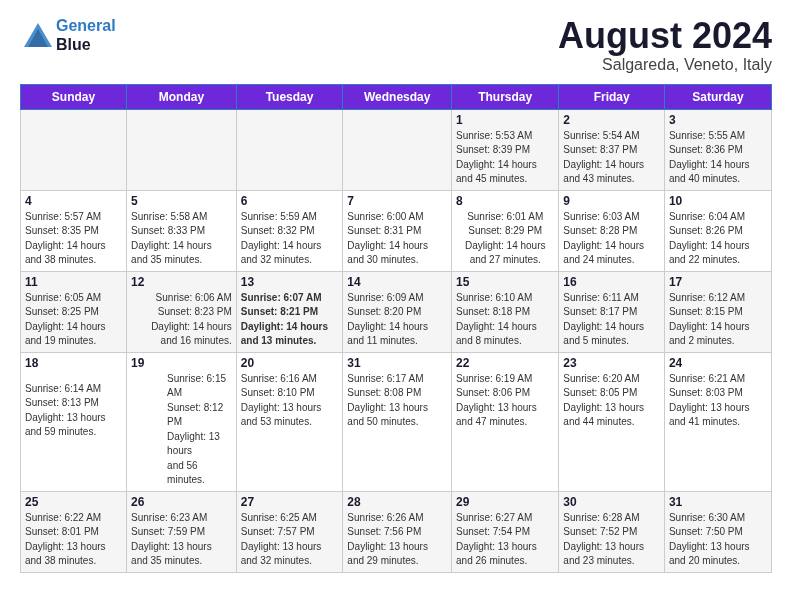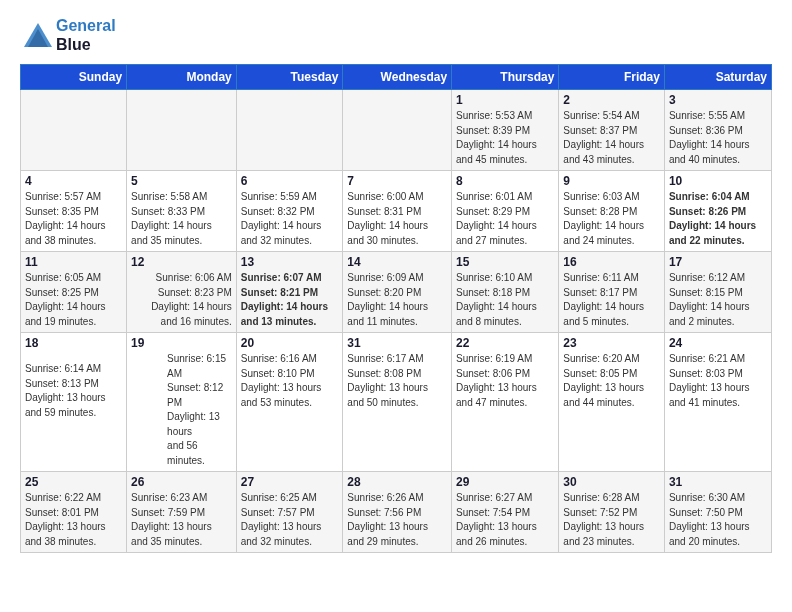--- a/index.html
+++ b/index.html
@@ -44,24 +44,24 @@
     .location {
       font-size: 16px;
       color: #444;
     }
     .calendar {
       width: 100%;
       border-collapse: collapse;
       font-size: 10.5px;
     }
     .calendar thead th {
-      background: #1d4ed8;
+      background: #6d28d9;
       color: #fff;
       padding: 5px 4px;
-      text-align: right;
+      text-align: center;
       font-size: 12px;
       font-weight: bold;
       border: 1px solid #2e7bc4;
     }
     .calendar tbody td {
       vertical-align: top;
       border: 1px solid #ccc;
       padding: 3px 4px;
       width: 113px;
       height: 80px;
@@ -103,20 +103,22 @@
         </svg>
       </div>
       <div>
         <div style="font-size:16px;font-weight:bold;color:#1a1a2e;line-height:1.2;">
           <span style="color:#2e7bc4;">General</span><br>
           <span style="color:#1a1a2e;">Blue</span>
         </div>
       </div>
     </div>
     <div class="title-block">
+      <div class="month-year">August 2024</div>
+      <div class="location">Salgareda, Veneto, Italy</div>
     </div>
   </div>
 
   <table class="calendar">
     <thead>
       <tr>
       <th>Sunday</th>
           <th>Monday</th>
           <th>Tuesday</th>
           <th>Wednesday</th>
@@ -177,35 +179,35 @@
           </td>
           <td>
             <span class="day-num">7</span>
             <div class="day-info" style="white-space: pre-line;">Sunrise: 6:00 AM
 Sunset: 8:31 PM
 Daylight: 14 hours
 and 30 minutes.</div>
           </td>
           <td>
             <span class="day-num">8</span>
-            <div class="day-info" style="white-space: pre-line;">Sunrise: 6:01 AM
+            <div class="day-info" style="white-space: pre-line; text-align: center;">Sunrise: 6:01 AM
 Sunset: 8:29 PM
 Daylight: 14 hours
 and 27 minutes.</div>
           </td>
           <td>
             <span class="day-num">9</span>
             <div class="day-info" style="white-space: pre-line;">Sunrise: 6:03 AM
 Sunset: 8:28 PM
 Daylight: 14 hours
 and 24 minutes.</div>
           </td>
           <td>
             <span class="day-num">10</span>
-            <div class="day-info" style="white-space: pre-line; font-weight: bold;">Sunrise: 6:04 AM
+            <div class="day-info" style="white-space: pre-line;">Sunrise: 6:04 AM
 Sunset: 8:26 PM
 Daylight: 14 hours
 and 22 minutes.</div>
           </td>
         </tr>
         <tr>
           <td>
             <span class="day-num">11</span>
             <div class="day-info" style="white-space: pre-line;">Sunrise: 6:05 AM
 Sunset: 8:25 PM

